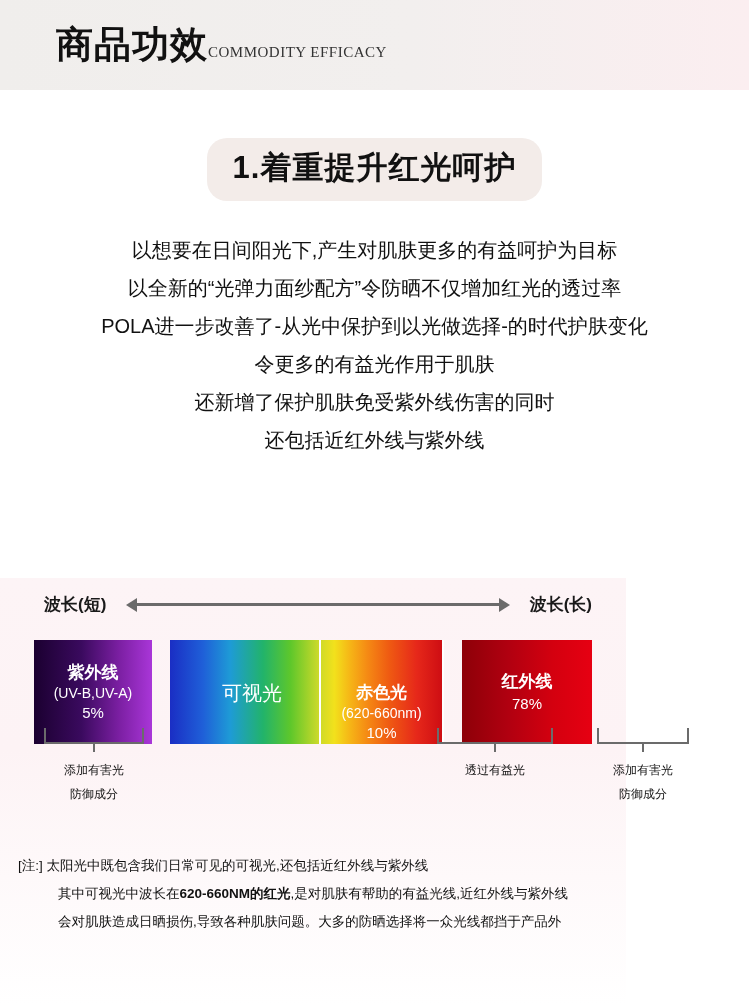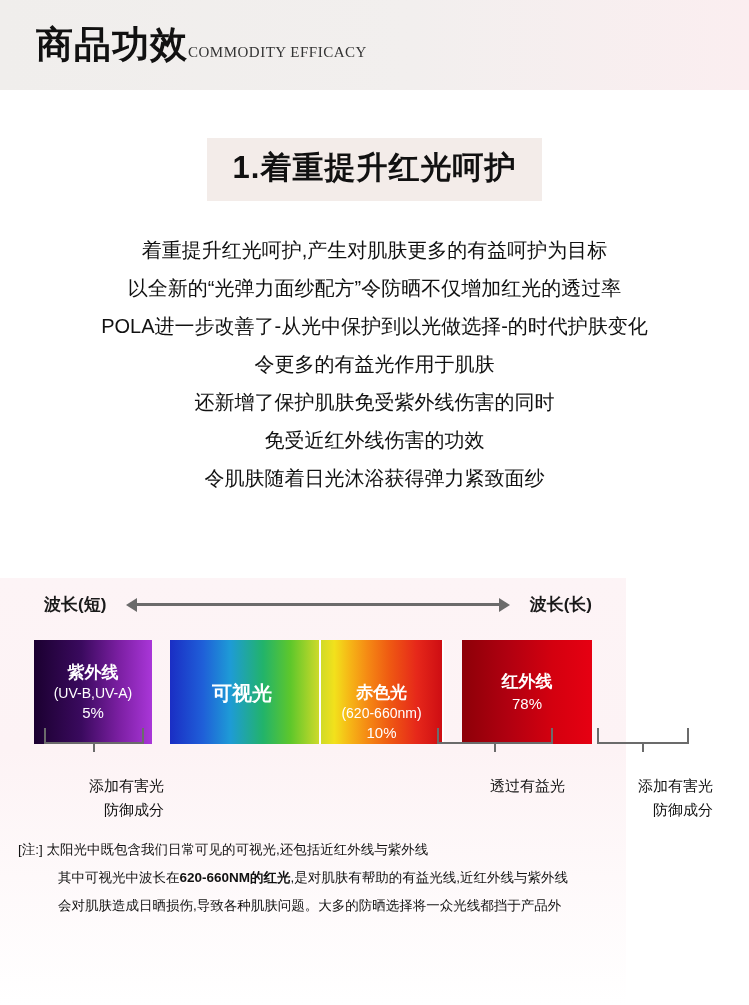--- a/index.html
+++ b/index.html
@@ -15,21 +15,21 @@
     overflow: hidden;
     position: relative;
   }
 
   
   .header {
     height: 90px;
     background: linear-gradient(to right, #f0eeec 0%, #f2efee 55%, #fbeef0 100%);
     display: flex;
     align-items: center;
-    padding-left: 36px;
+    padding-left: 56px;
     box-sizing: border-box;
   }
   .header-cn {
     font-size: 37px;
     font-weight: bold;
     letter-spacing: 1px;
     color: #111;
     font-family: "Liberation Sans", sans-serif;
   }
   .header-en {
@@ -41,21 +41,21 @@
   }
 
   
   .title-wrap {
     display: flex;
     justify-content: center;
     margin-top: 48px;
   }
   .title-pill {
     background: #f3ece9;
-    border-radius: 0;
+    border-radius: 20px;
     padding: 9px 26px 12px 26px;
     font-size: 31px;
     font-weight: bold;
     color: #111;
     letter-spacing: 1px;
   }
 
   
   .copy {
     margin-top: 30px;
@@ -155,24 +155,24 @@
     width: 130px;
     background: linear-gradient(to right, #8d0008 0%, #b00010 35%, #d4000f 70%, #e60012 100%);
     text-align: center;
   }
   .uv-title { font-size: 17px; font-weight: bold; line-height: 22px; }
   .uv-sub { font-size: 14px; line-height: 19px; }
   .uv-pct { font-size: 15px; line-height: 20px; }
 
   .vis-label {
     position: absolute;
-    left: 42px;
+    left: 52px;
     top: 40px;
     font-size: 20px;
-    font-weight: bold;
+    font-weight: normal;
     color: #fff;
     text-align: right;
   }
   .red-block {
     position: absolute;
     right: 0;
     top: 0;
     bottom: 0;
     width: 121px;
     border-left: 2px solid #fff;
@@ -208,33 +208,33 @@
     position: absolute;
     left: 50%;
     margin-left: -1px;
     top: 14px;
     width: 2px;
     height: 10px;
     background: #6b6b6b;
   }
   .cap {
     position: absolute;
-    top: 46px;
-    font-size: 15px;
+    top: 30px;
+    font-size: 12px;
     line-height: 24px;
-    text-align: right;
+    text-align: center;
     color: #111;
   }
 
   
   .note {
     position: absolute;
     left: 18px;
     right: 18px;
-    top: 258px;
+    top: 274px;
     font-size: 13.5px;
     line-height: 28px;
     color: #111;
   }
   .note .l1 { }
   .note .ind { padding-left: 40px; }
   .note .b { font-weight: bold; }
 </style>
 </head>
 <body>
@@ -242,27 +242,26 @@
 <div class="header">
   <span class="header-cn">商品功效</span>
   <span class="header-en">COMMODITY EFFICACY</span>
 </div>
 
 <div class="title-wrap">
   <div class="title-pill">1.着重提升红光呵护</div>
 </div>
 
 <div class="copy">
-  <div class="line">着重提升红光呵护,产生对肌肤更多的有益呵护为目标</div>
+  <div class="line">以想要在日间阳光下,产生对肌肤更多的有益呵护为目标</div>
   <div class="line">以全新的“光弹力面纱配方”令防晒不仅增加红光的透过率</div>
   <div class="line">POLA进一步改善了-从光中保护到以光做选择-的时代护肤变化</div>
   <div class="line">令更多的有益光作用于肌肤</div>
   <div class="line">还新增了保护肌肤免受紫外线伤害的同时</div>
-  <div class="line">免受近红外线伤害的功效</div>
-  <div class="line">令肌肤随着日光沐浴获得弹力紧致面纱</div>
+  <div class="line">还包括近红外线与紫外线</div>
 </div>
 
 <div class="panel">
 
   <div class="arrow-row">
     <span class="wl-short">波长(短)</span>
     <span class="arrow-line"></span>
     <span class="wl-long">波长(长)</span>
   </div>
 

